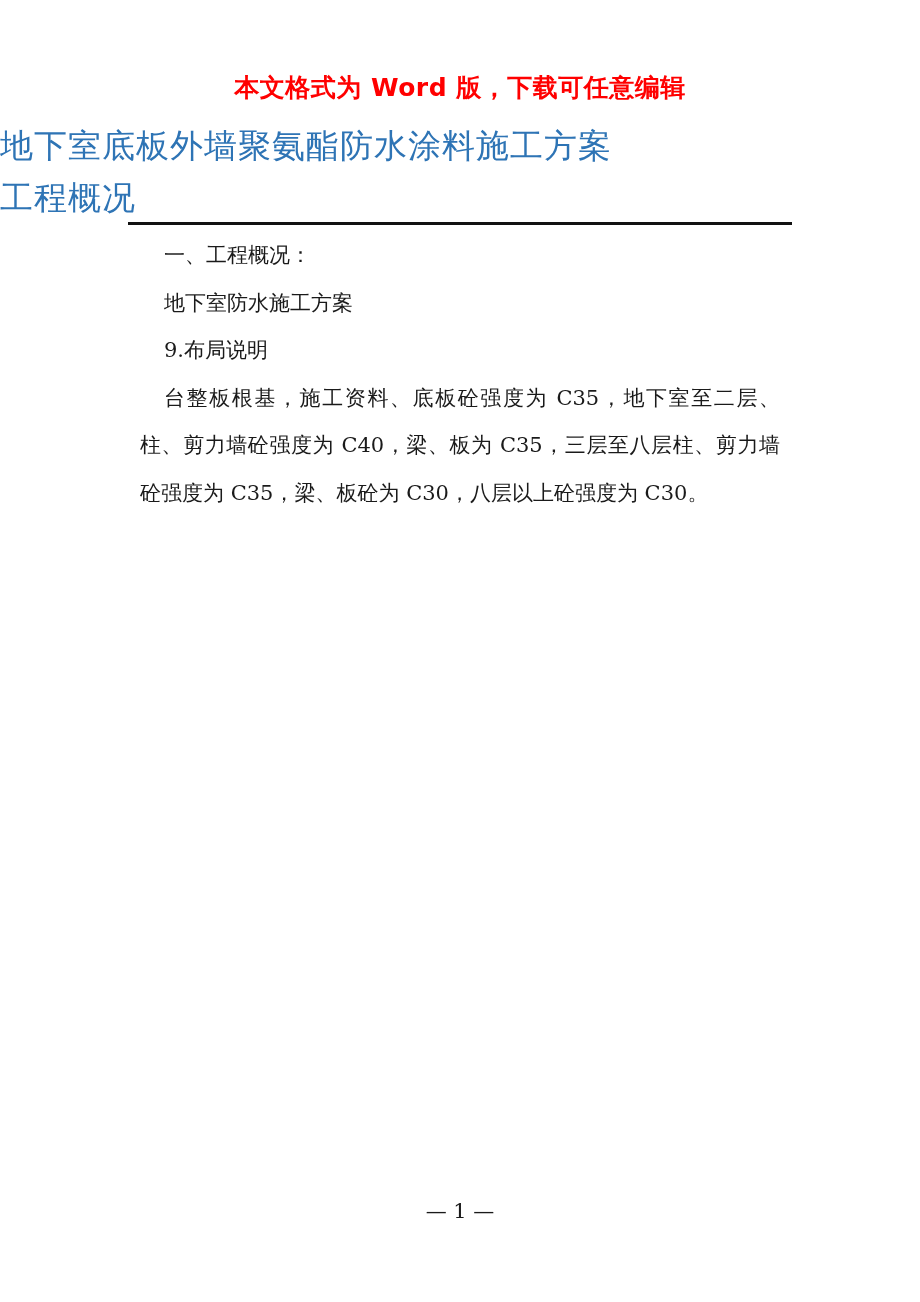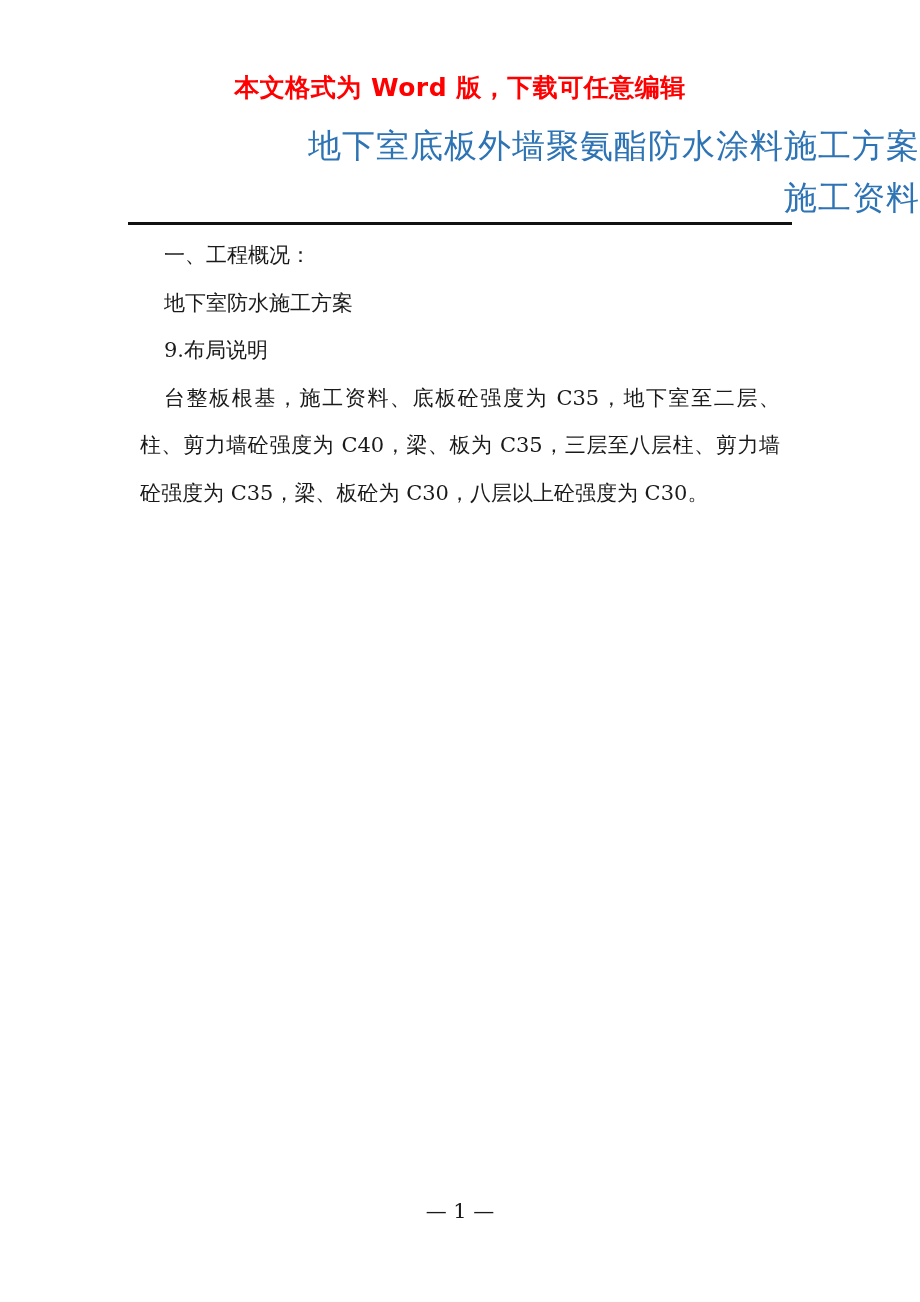--- a/index.html
+++ b/index.html
@@ -30,21 +30,21 @@
       font-weight: bold;
       font-size: 25px;
       line-height: 36px;
       color: #ff0000;
       letter-spacing: 0.5px;
     }
     .title {
       position: absolute;
       left: 0; right: 0;
       top: 120px;
-      text-align: right;
+      text-align: left;
       font-family: "DejaVu Sans", "Liberation Sans", sans-serif;
       font-size: 33px;
       line-height: 52px;
       color: #2e74b5;
       letter-spacing: 1px;
     }
     .title .line { display: block; }
     .divider {
       position: absolute;
       left: 128px;
@@ -80,21 +80,21 @@
   </style>
 </head>
 <body>
 
 <div class="page">
 
   <div class="notice">本文格式为 Word 版，下载可任意编辑</div>
 
   <div class="title">
     <span class="line">地下室底板外墙聚氨酯防水涂料施工方案</span>
-    <span class="line">施工资料</span>
+    <span class="line">工程概况</span>
   </div>
 
   <div class="divider"></div>
 
   <div class="body">
     <p class="indent">一、工程概况：</p>
     <p class="indent">地下室防水施工方案</p>
     <p class="indent">9.布局说明</p>
     <p class="indent">台整板根基，施工资料、底板砼强度为 C35，地下室至二层、柱、剪力墙砼强度为 C40，梁、板为 C35，三层至八层柱、剪力墙砼强度为 C35，梁、板砼为 C30，八层以上砼强度为 C30。</p>
   </div>

